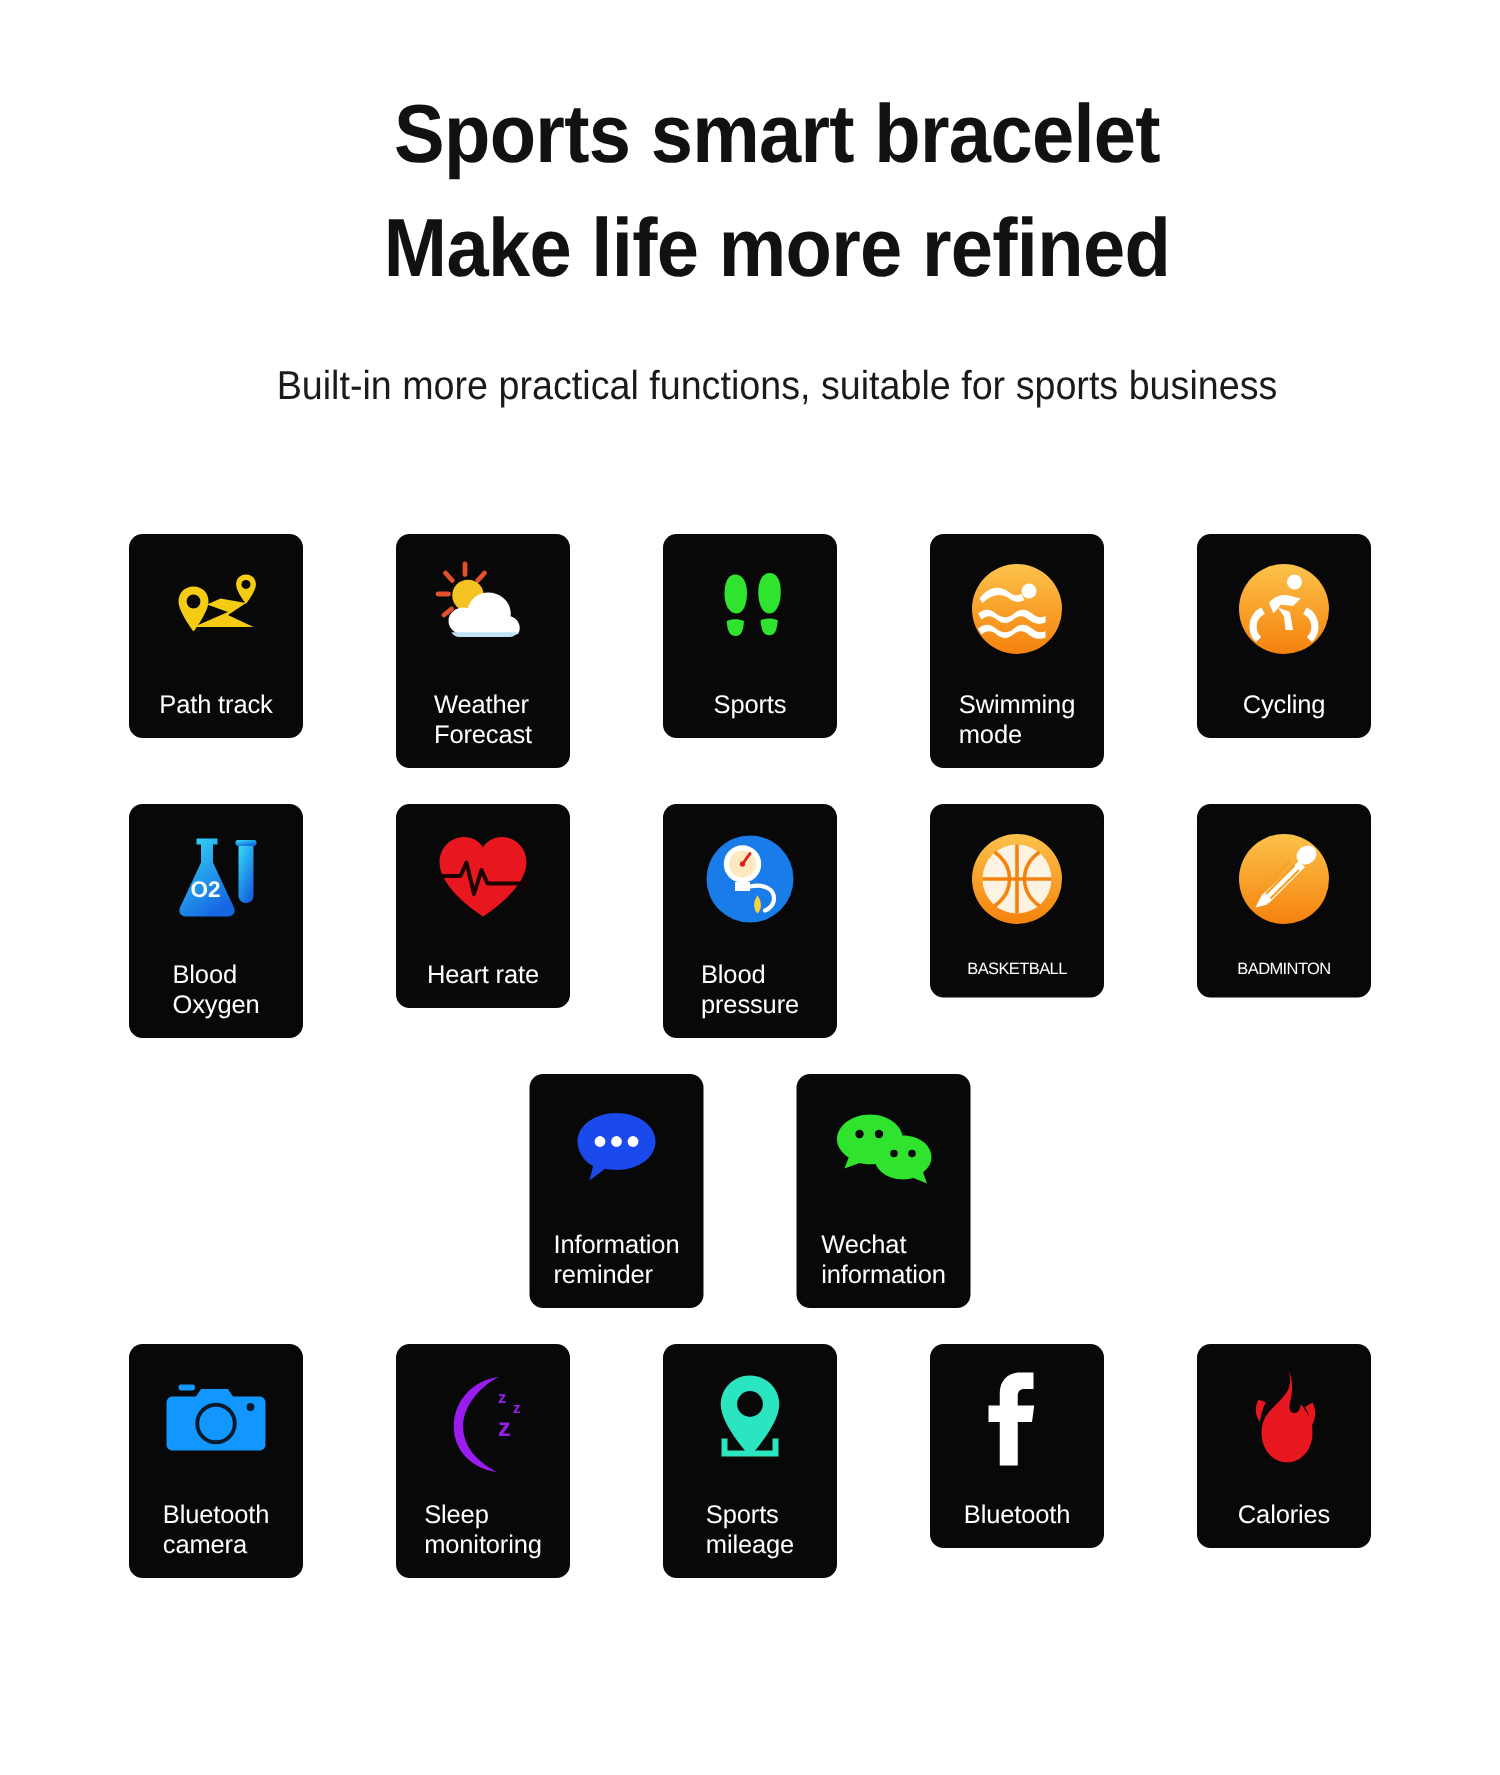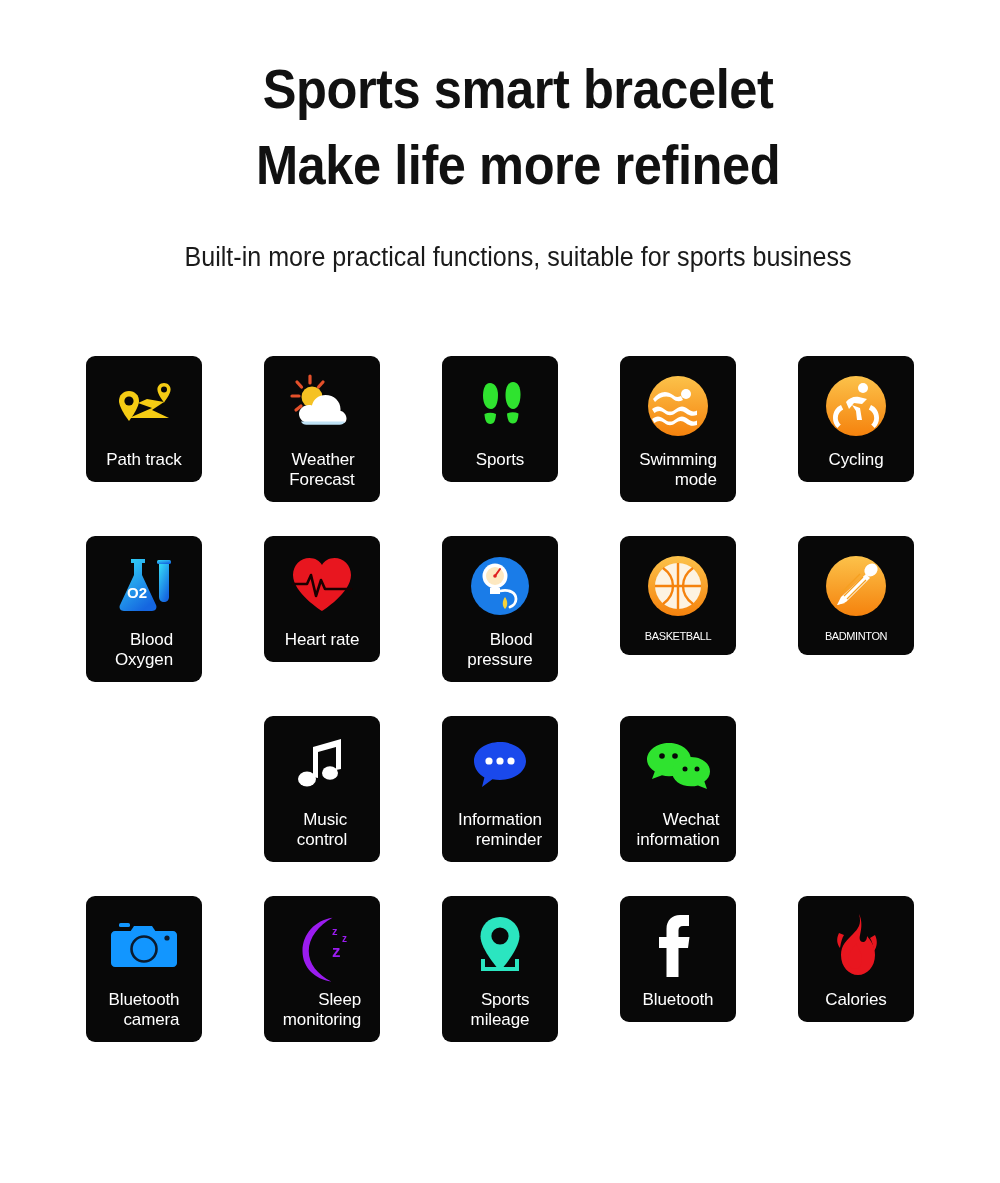--- a/index.html
+++ b/index.html
@@ -70,25 +70,25 @@
   }
   .tile .icon {
     width: 74px;
     height: 74px;
     display: flex;
     align-items: center;
     flex: none;
   }
   .tile .icon svg { display: block; }
   .label {
-    margin-top: 7px;
+    margin-top: 17px;
     color: #ffffff;
     font-size: 17px;
     line-height: 1.18;
-    text-align: right;
+    text-align: left;
     font-weight: 400;
     white-space: pre-line;
     letter-spacing: -0.1px;
   }
   .label.small {
     font-size: 11px;
     letter-spacing: -0.4px;
   }
 </style>
 </head>
@@ -283,31 +283,20 @@
           </svg>
         </span>
         <span class="label small">BADMINTON</span>
       </div>
 
     </div>
 
     <div class="row">
 
 
-      <div class="tile">
-        <span class="icon">
-          <svg viewBox="0 0 74 74" width="74" height="74">
-            <path d="M28 48V18l28-8v30l-5 1V18l-18 5v26z" fill="#ffffff"></path>
-            <ellipse cx="22" cy="50" rx="9" ry="7.5" fill="#ffffff"></ellipse>
-            <ellipse cx="45" cy="44" rx="8" ry="6.8" fill="#ffffff"></ellipse>
-          </svg>
-        </span>
-        <span class="label">Music
-control</span>
-      </div>
 
 
       <div class="tile">
         <span class="icon">
           <svg viewBox="0 0 74 74" width="74" height="74">
             <path d="M37 13c14.4 0 26 8.4 26 19s-11.6 19-26 19c-2.6 0-5.2-.3-7.6-.8L19 58l2.4-9.6C15 45 11 38.6 11 32c0-10.6 11.6-19 26-19z" fill="#1a49ec"></path>
             <g fill="#ffffff">
               <circle cx="26" cy="32" r="3.6"></circle>
               <circle cx="37" cy="32" r="3.6"></circle>
               <circle cx="48" cy="32" r="3.6"></circle>

